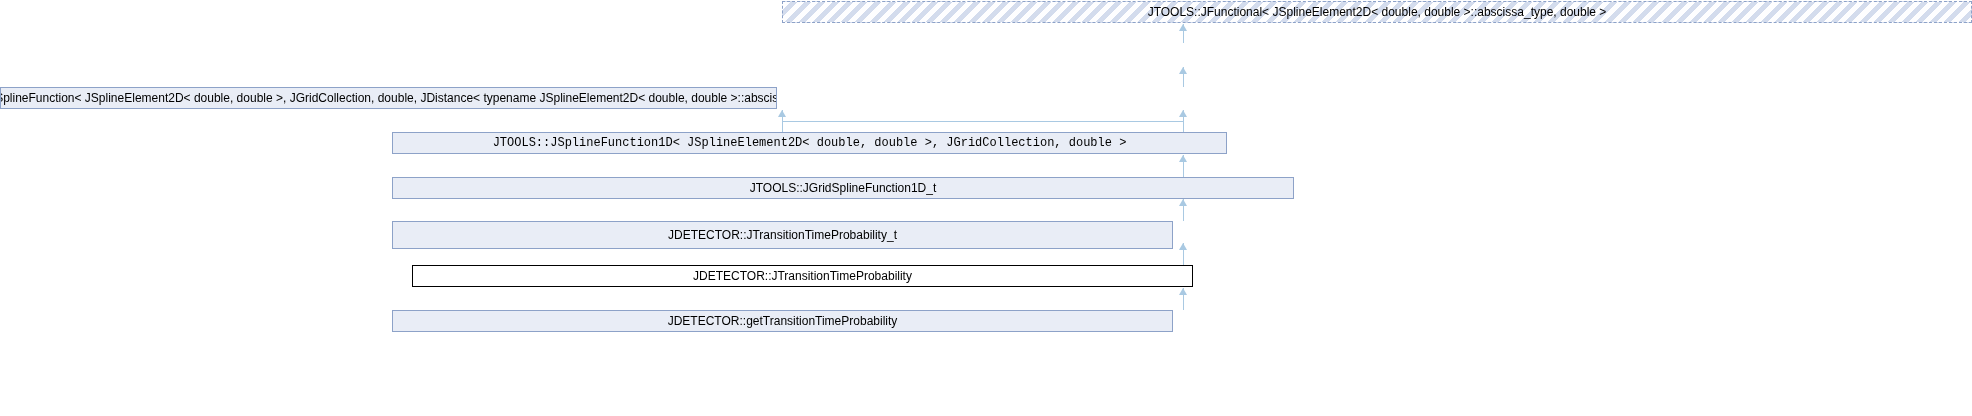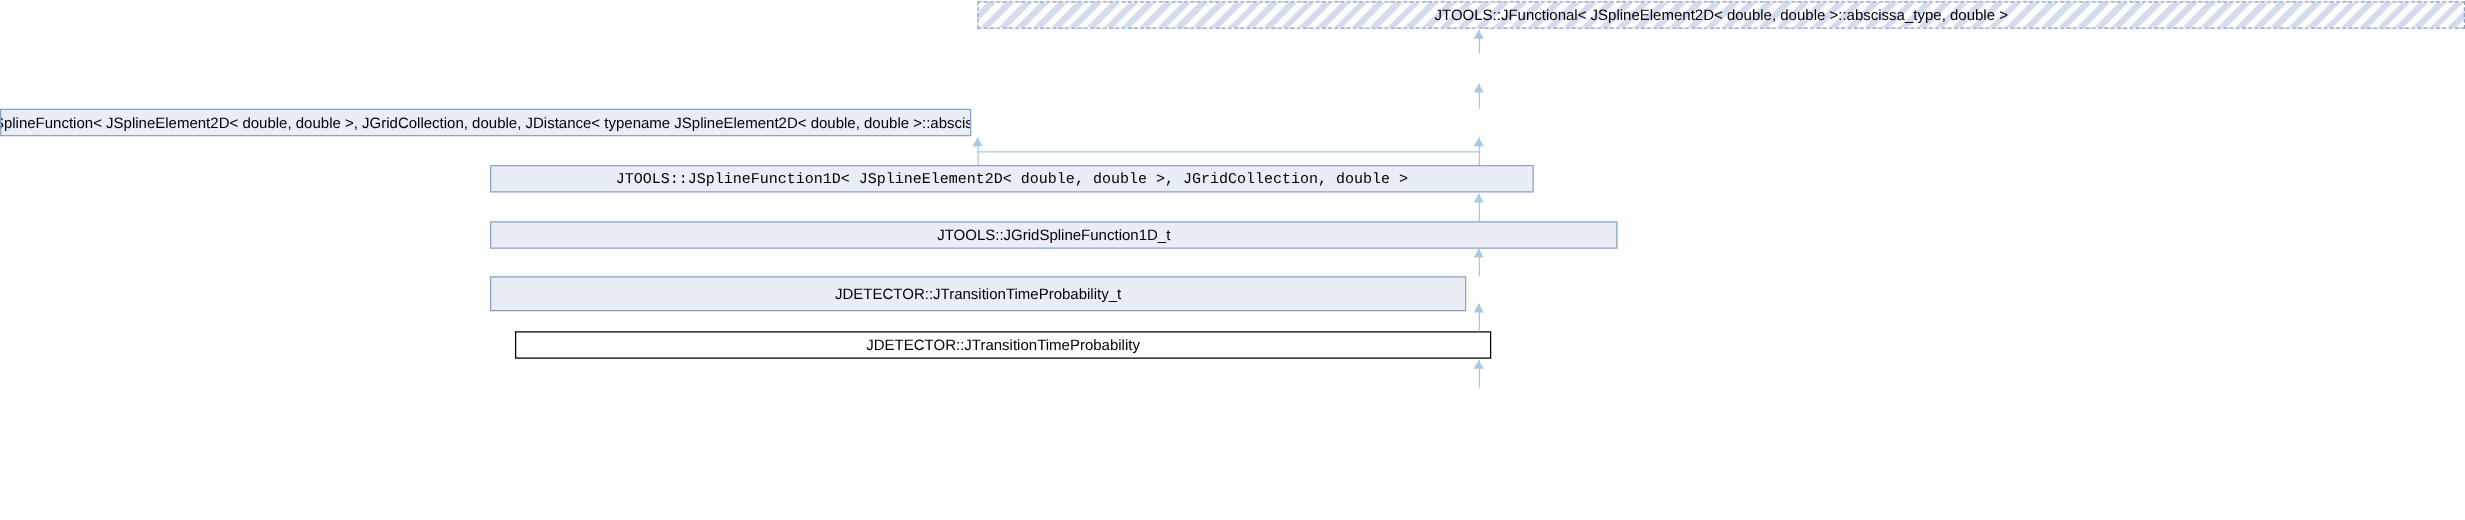--- a/index.html
+++ b/index.html
@@ -84,20 +84,23 @@
     </div>
     <div class="node node-filled" style="left: 392px; top: 177px; width: 902px; height: 22px;">
       <span class="node-label">JTOOLS::JGridSplineFunction1D_t</span>
     </div>
     <div class="node node-filled" style="left: 392px; top: 221px; width: 781px; height: 28px;">
       <span class="node-label">JDETECTOR::JTransitionTimeProbability_t</span>
     </div>
     <div class="node node-current" style="left: 412px; top: 265px; width: 781px; height: 22px;">
       <span class="node-label">JDETECTOR::JTransitionTimeProbability</span>
     </div>
+    <div class="node node-filled" style="left: 392px; top: 310px; width: 781px; height: 22px;">
+      <span class="node-label">JDETECTOR::getTransitionTimeProbability</span>
+    </div>
     <div class="edge-line edge-v" style="left: 1183px; top: 24px; height: 19px;"></div>
     <div class="arrow-up" style="left: 1179px; top: 24px;"></div>
     <div class="edge-line edge-v" style="left: 1183px; top: 67px; height: 20px;"></div>
     <div class="arrow-up" style="left: 1179px; top: 67px;"></div>
     <div class="edge-line edge-v" style="left: 1183px; top: 110px; height: 22px;"></div>
     <div class="arrow-up" style="left: 1179px; top: 110px;"></div>
     <div class="edge-line edge-h" style="left: 782px; top: 121px; width: 401px;"></div>
     <div class="edge-line edge-v" style="left: 782px; top: 121px; height: 11px;"></div>
     <div class="edge-line edge-v" style="left: 782px; top: 110px; height: 11px;"></div>
     <div class="arrow-up" style="left: 778px; top: 110px;"></div>

